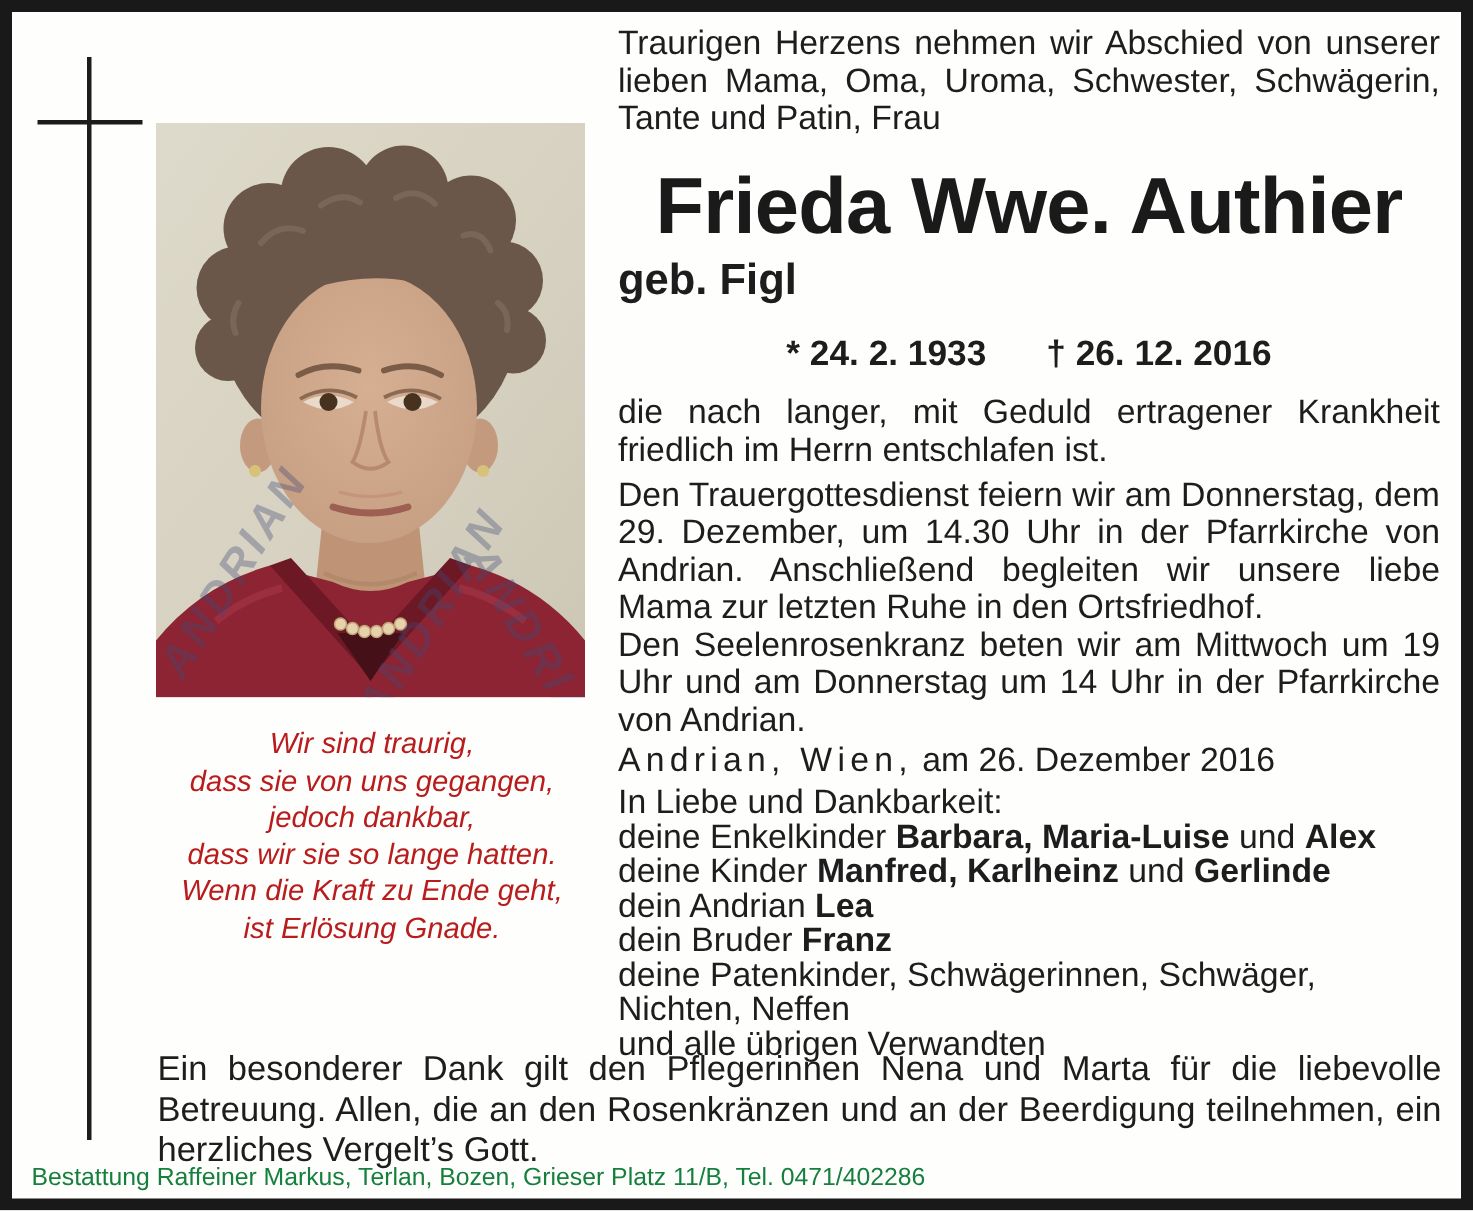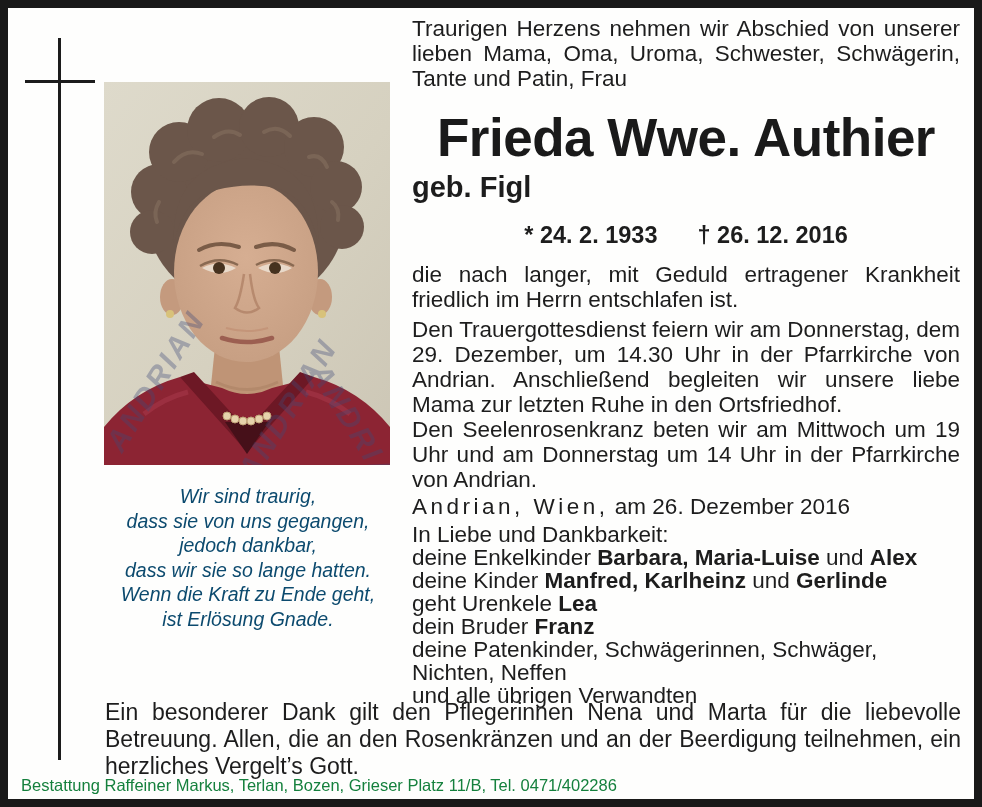--- a/index.html
+++ b/index.html
@@ -11,21 +11,21 @@
   .frame{position:absolute;inset:0;border:8px solid #191919;pointer-events:none;z-index:6;}
   
   .cross-v{position:absolute;left:58px;top:38px;width:3px;height:722px;background:#1c1c1c;}
   .cross-h{position:absolute;left:25px;top:80px;width:70px;height:3px;background:#1c1c1c;}
   
   .photo{position:absolute;left:104px;top:82px;width:286px;height:383px;overflow:hidden;}
   .photo svg{display:block;width:286px;height:383px;}
   
   .poem{
     position:absolute;left:68px;top:484px;width:360px;
-    text-align:center;font-style:italic;font-size:19.5px;line-height:24.6px;color:#0c4a6e;
+    text-align:center;font-style:italic;font-size:19.5px;line-height:24.6px;color:#b91c1c;
   }
   
   .right-col{position:absolute;left:412px;top:16px;width:548px;}
   .intro{font-size:22.5px;line-height:25px;text-align:justify;}
   .name{margin-top:22px;font-size:53px;line-height:50px;font-weight:bold;text-align:center;white-space:nowrap;letter-spacing:-0.5px;color:#1a1a1a;}
   .maiden{margin-top:9px;font-size:29px;line-height:31px;font-weight:bold;text-align:left;}
   .dates{margin-top:19px;font-size:23.5px;line-height:26px;font-weight:bold;text-align:center;}
   .dates .death{margin-left:40px;}
   .para{font-size:22.5px;line-height:25px;text-align:justify;}
   .p-illness{margin-top:14px;}
@@ -164,21 +164,21 @@
 
     <div class="dateline">
       <span class="places">Andrian, Wien,</span>
       <span class="date">am 26. Dezember 2016</span>
     </div>
 
     <div class="family">
       <div class="line">In Liebe und Dankbarkeit:</div>
       <div class="line"><span>deine Enkelkinder </span><span class="bold">Barbara, Maria-Luise</span><span> und </span><span class="bold">Alex</span></div>
       <div class="line"><span>deine Kinder </span><span class="bold">Manfred, Karlheinz</span><span> und </span><span class="bold">Gerlinde</span></div>
-      <div class="line"><span>geht Urenkele </span><span class="bold">Lea</span></div>
+      <div class="line"><span>dein Andrian </span><span class="bold">Lea</span></div>
       <div class="line"><span>dein Bruder </span><span class="bold">Franz</span></div>
       <div class="line"><span>deine Patenkinder, Schwägerinnen, Schwäger,</span></div>
       <div class="line"><span>Nichten, Neffen</span></div>
       <div class="line"><span>und alle übrigen Verwandten</span></div>
     </div>
   </div>
 
   <div class="thanks">Ein besonderer Dank gilt den Pflegerinnen Nena und Marta für die liebevolle Betreuung. Allen, die an den Rosenkränzen und an der Beerdigung teilnehmen, ein herzliches Vergelt’s Gott.</div>
 
   <div class="footer">Bestattung Raffeiner Markus, Terlan, Bozen, Grieser Platz 11/B, Tel. 0471/402286</div>

